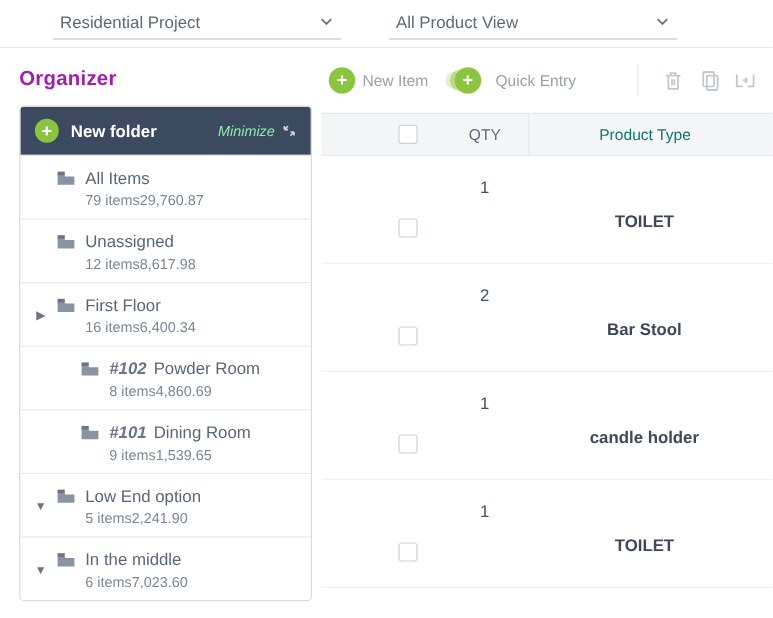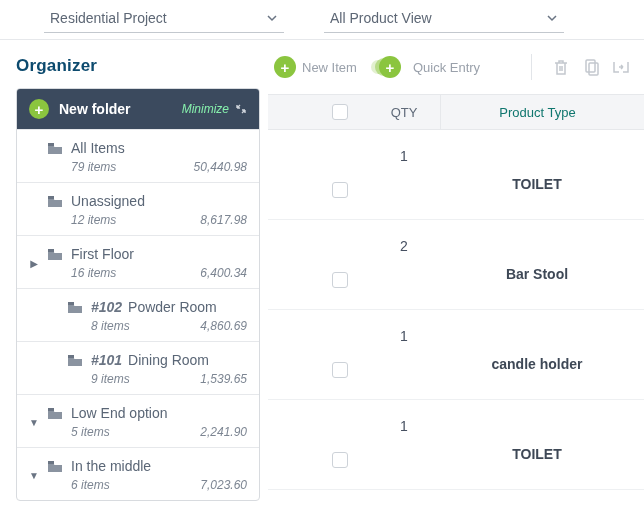--- a/index.html
+++ b/index.html
@@ -30,21 +30,21 @@
     cursor: pointer;
   }
   .chev { width: 12px; height: 12px; }
 
   .main { display: flex; }
 
   .left { width: 268px; padding: 16px 8px 0 16px; }
   .org-title {
     font-size: 17px;
     font-weight: 600;
-    color: #0c4a6e;
+    color: #a21caf;
     margin-bottom: 12px;
     letter-spacing: .2px;
   }
 
   .tree { border: 1px solid #d8dbdf; border-radius: 4px; overflow: hidden; }
   .tree-header {
     background: #3b4a5e;
     color: #fff;
     display: flex;
     align-items: center;
@@ -60,21 +60,21 @@
   .minimize { font-style: italic; font-size: 12px; color:#86efac; display:flex; align-items:center; gap:6px;}
 
   .node {
     border-top: 1px solid #e6e8eb;
     padding: 10px 12px 8px 12px;
   }
   .node-row { display:flex; align-items:center; gap:8px; }
   .node-inner { flex:1; }
   .node-title { display:flex; align-items:center; gap:8px; color:#5a6676; font-size:14px; font-weight:500;}
   .node-title .code { font-style: italic; font-weight:600; color:#6a7483; margin-right:2px;margin-top:44px;}
-  .node-meta { display:flex; justify-content:space-between; font-size:12px; color:#7c8592; margin-top:4px; padding-left:24px;font-style:italic;}
+  .node-meta { display:flex; font-size:12px; color:#7c8592; margin-top:4px; padding-left:24px;}
   .folder-icon { width:16px; height:13px; flex-shrink:0; }
   .expander { width:10px; display:flex; justify-content:center; color:#6a7483; font-size:10px; flex-shrink:0;}
   .indent-2 { padding-left: 50px; }
   .indent-2 .node-meta { padding-left: 24px; }
 
   .right { flex:1; border-left:0; }
   .toolbar {
     display:flex; align-items:center; padding: 14px 12px 14px 6px; gap:8px;
     color:#9aa1ab; font-size:13px;
   }
@@ -153,21 +153,21 @@
               <div class="node-inner">
                 <div class="node-title">
                   <svg class="folder-icon" viewBox="0 0 16 13">
                     <path d="M1 3h5l1.5 2H15v7H1z" fill="#8a93a0"></path>
                     <rect x="1" y="1" width="6" height="3" fill="#6a7483"></rect>
                   </svg>
                   <span><span>All Items</span></span>
                 </div>
                 <div class="node-meta">
                   <span>79 items</span>
-                  <span>50,440.98</span>
+                  <span>29,760.87</span>
                 </div>
               </div>
             </div>
           </div>
           <div class="node">
             <div class="node-row">
               <span class="expander"></span>
               <div class="node-inner">
                 <div class="node-title">
                   <svg class="folder-icon" viewBox="0 0 16 13">

